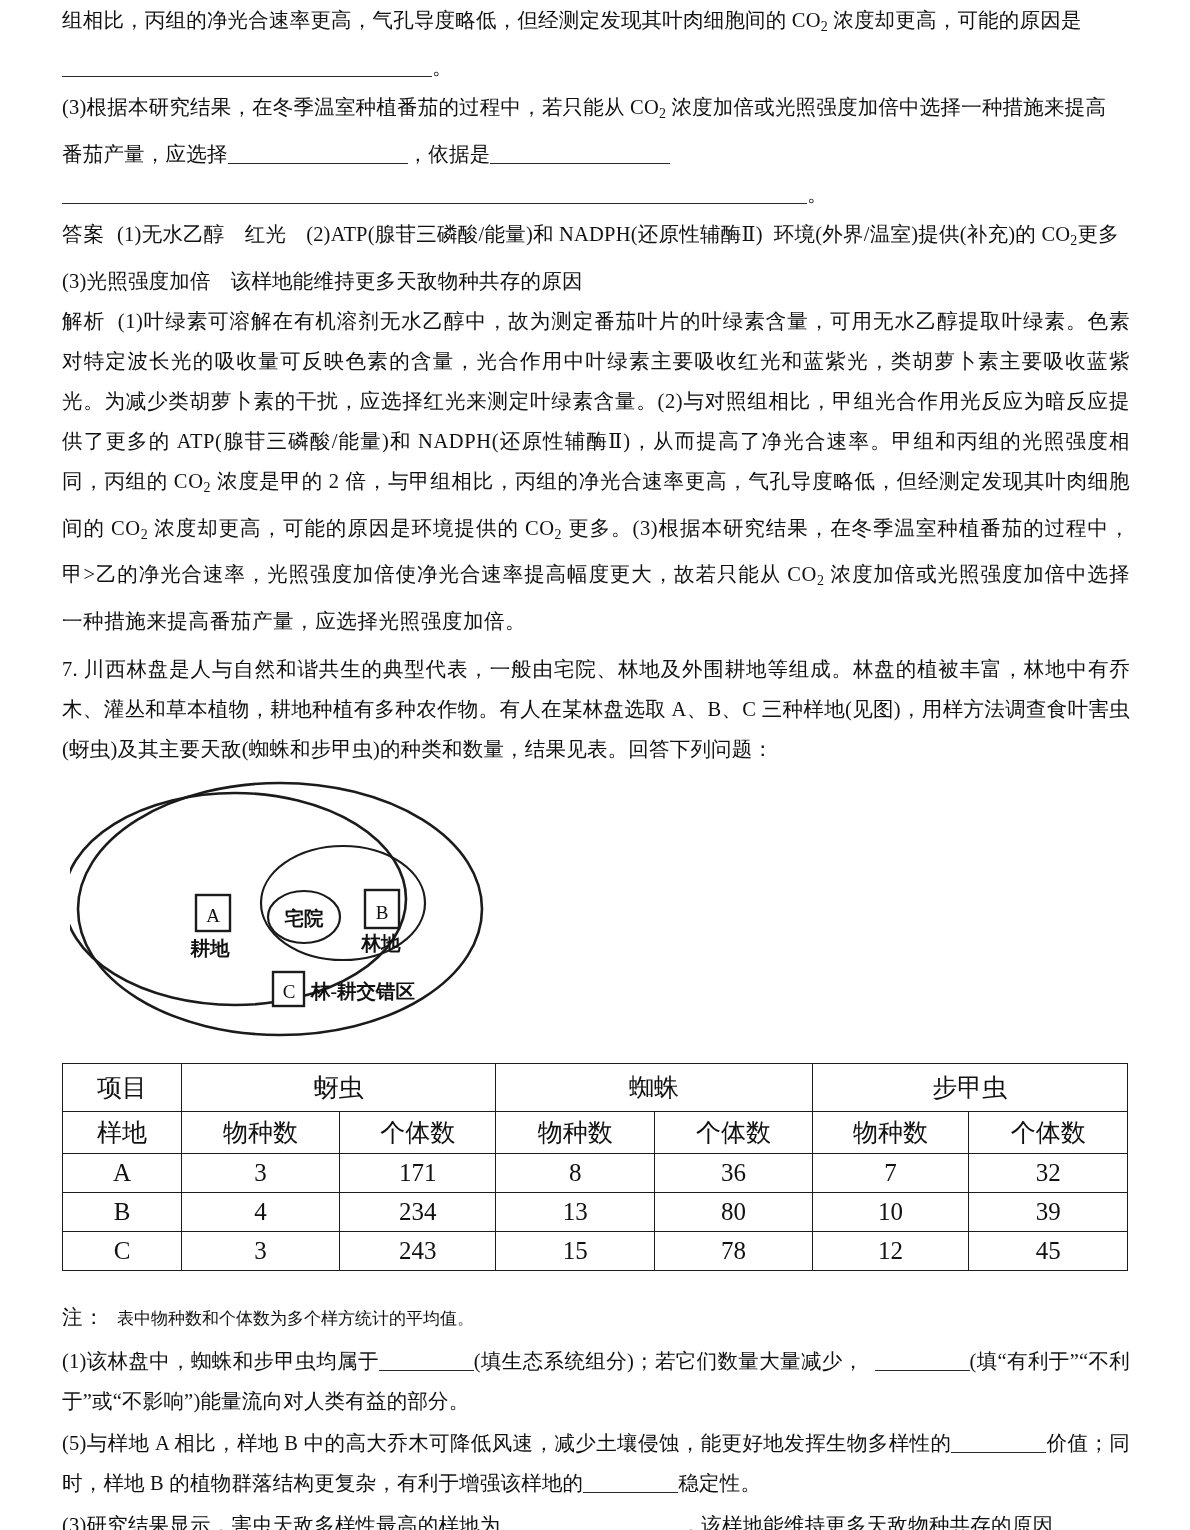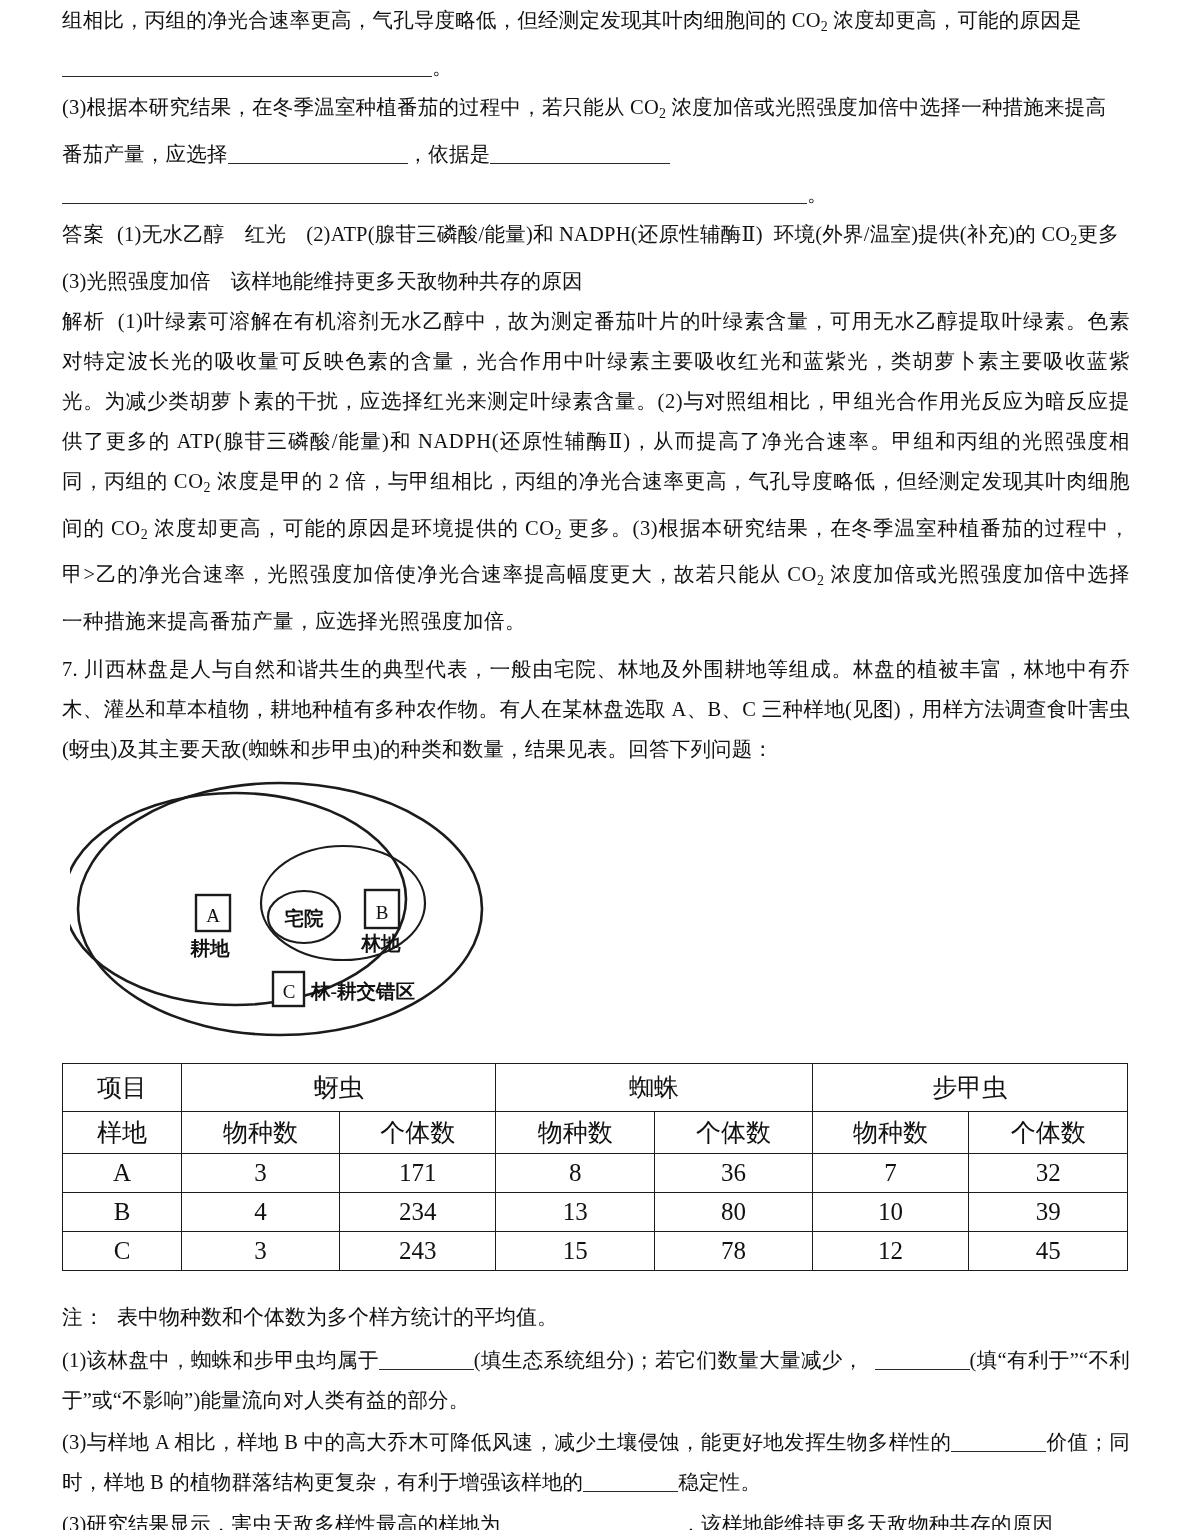--- a/index.html
+++ b/index.html
@@ -125,21 +125,21 @@
   table.data tr.hdr1 td { height: 47px; }
   table.data tr.hdr2 td { height: 41px; text-align: center; }
   table.data tr.body td { height: 38px; }
   .tbl-wrap { margin-top: 2px; }
 
   .note {
     font-size: 19px;
     line-height: 40px;
   }
   .note .lbl { font-size: 20.5px; }
-  .note-text { font-size: 21px; text-align: center; }
+  .note-text { font-size: 17px; text-align: center; }
 
   .q-block { margin-top: 2px; }
   .gap-sm { height: 8px; }
   .gap-lg { height: 26px; }
 </style>
 </head>
 <body>
 
 <div class="page">
   <div class="content">
@@ -262,21 +262,21 @@
 
     <div class="note">
       <span class="lbl">注：</span><span class="note-text">表中物种数和个体数为多个样方统计的平均值。</span>
     </div>
 
     <div class="para q-block">
       <span>(1)该林盘中，蜘蛛和步甲虫均属于</span><span class="blank b-95"></span><span>(填生态系统组分)；若它们数量大量减少，</span><span class="sp-sm"></span><span class="blank b-95"></span><span>(填“有利于”“不利于”或“不影响”)能量流向对人类有益的部分。</span>
     </div>
 
     <div class="para q-block">
-      <span>(3)与样地 A 相比，样地 B 中的高大乔木可降低风速，减少土壤侵蚀，能更好地发挥生物多样性的</span><span class="blank b-95"></span><span>价值；同时，样地 B 的植物群落结构更复杂，有利于增强该样地的</span><span class="blank b-95"></span><span>稳定性。</span>
+      <span>(5)与样地 A 相比，样地 B 中的高大乔木可降低风速，减少土壤侵蚀，能更好地发挥生物多样性的</span><span class="blank b-95"></span><span>价值；同时，样地 B 的植物群落结构更复杂，有利于增强该样地的</span><span class="blank b-95"></span><span>稳定性。</span>
     </div>
 
     <div class="para q-block">
       <span>(3)研究结果显示，害虫天敌多样性最高的样地为</span><span class="blank b-180"></span><span>，该样地能维持更多天敌物种共存的原因</span>
     </div>
 
   </div>
 </div>
 
 </body></html>

